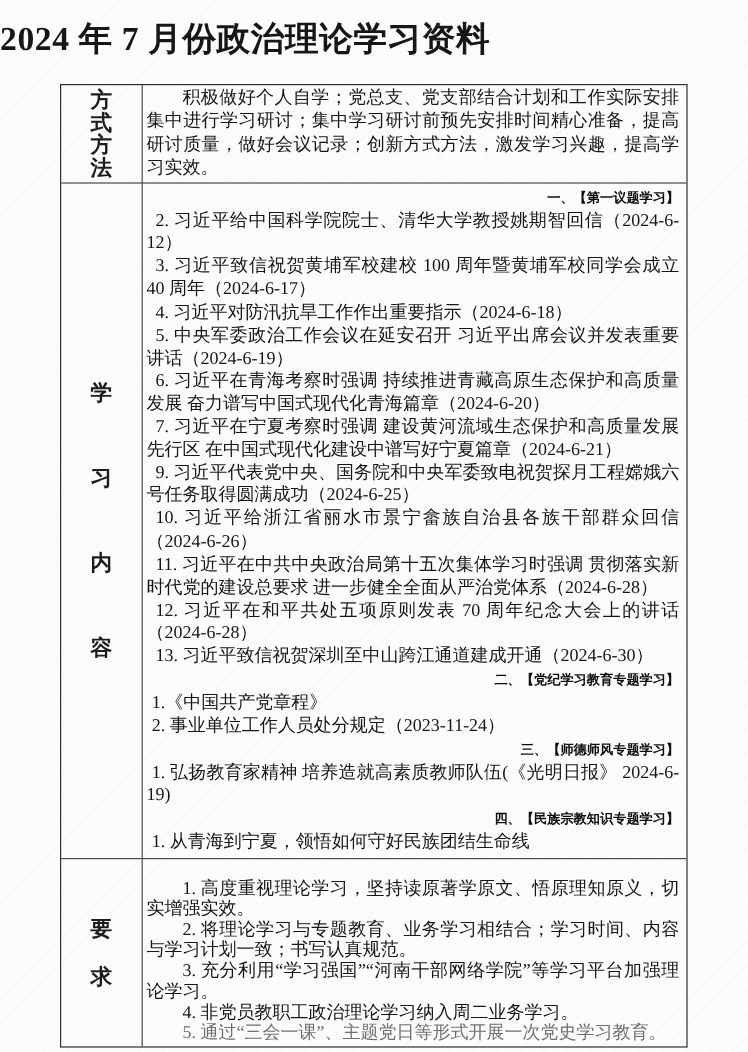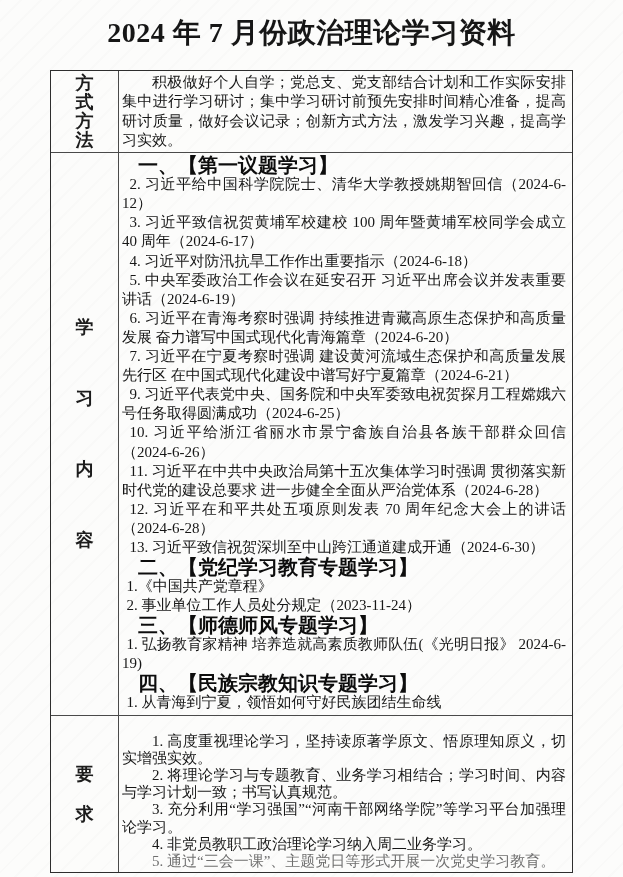--- a/index.html
+++ b/index.html
@@ -11,21 +11,21 @@
   }
   .page {
     width: 623px;
     height: 877px;
     background:
       repeating-linear-gradient(135deg, rgba(0,0,0,0.012) 0 2px, rgba(0,0,0,0) 2px 14px),
       #fcfcfb;
     overflow: hidden;
   }
   .title {
-    text-align: center;
+    text-align: left;
     font-size: 28px;
     font-weight: bold;
     padding-top: 14px;
     letter-spacing: 0.5px;
   }
   .doc-table {
     width: 523px;
     margin: 18px auto 0 auto;
     display: grid;
     grid-template-columns: 68px 1fr;
@@ -62,25 +62,25 @@
   .body-text {
     font-size: 15px;
     line-height: 19.1px;
     text-align: justify;
   }
   .r1 .body-text { line-height: 19.3px; }
   .r3 .body-text { line-height: 17.2px; }
   .sec-header {
     font-family: "Liberation Sans", "DejaVu Sans", sans-serif;
     font-weight: 700;
-    font-size: 20px;
+    font-size: 11px;
     line-height: 20px;
     text-indent: 0.8em;
     color: #0d0d0d;
-    text-align: left;
+    text-align: right;
   }
   .ind2    { text-indent: 2em; }
   .indhalf { text-indent: 0.5em; }
   .indq    { text-indent: 0.3em; }
   .muted   { color: #6f6f6f; }
 </style>
 </head>
 <body>
 
 <div class="page">

